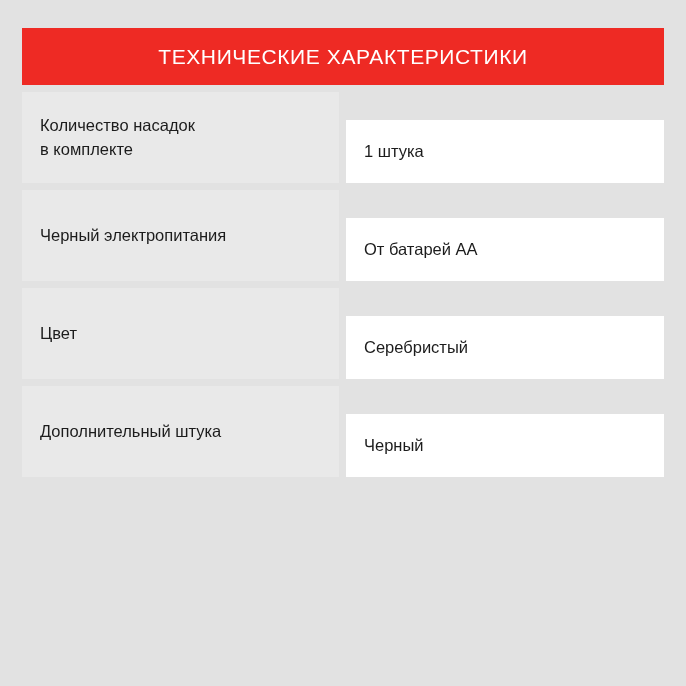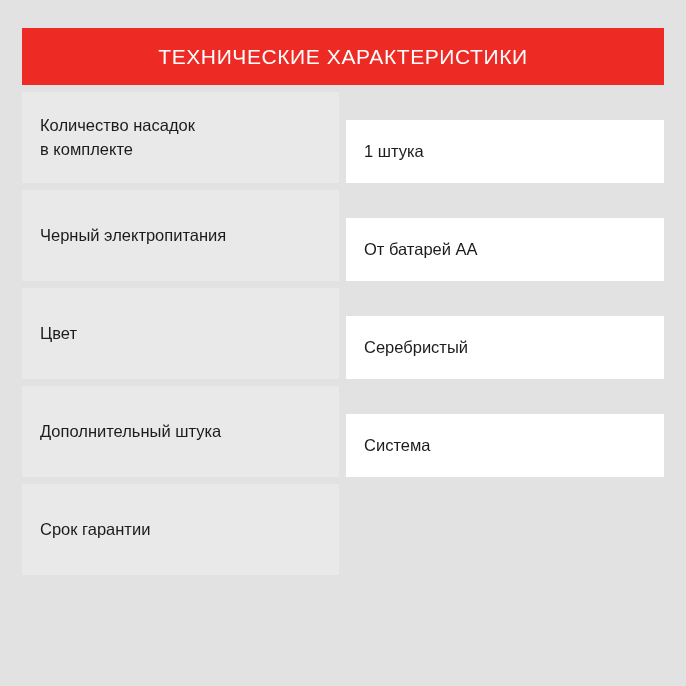--- a/index.html
+++ b/index.html
@@ -101,24 +101,21 @@
       <div class="spec-cell value">
         <span class="txt">Серебристый</span>
       </div>
     </div>
 
     <div class="spec-row">
       <div class="spec-cell label">
         <span class="txt">Дополнительный штука</span>
       </div>
       <div class="spec-cell value">
-        <span class="txt">Система</span>
+        <span class="txt">Черный</span>
       </div>
     </div>
 
     <div class="spec-row">
-      <div class="spec-cell label">
-        <span class="txt">Срок гарантии</span>
-      </div>
     </div>
 
   </div>
 </div>
 
 </body></html>

